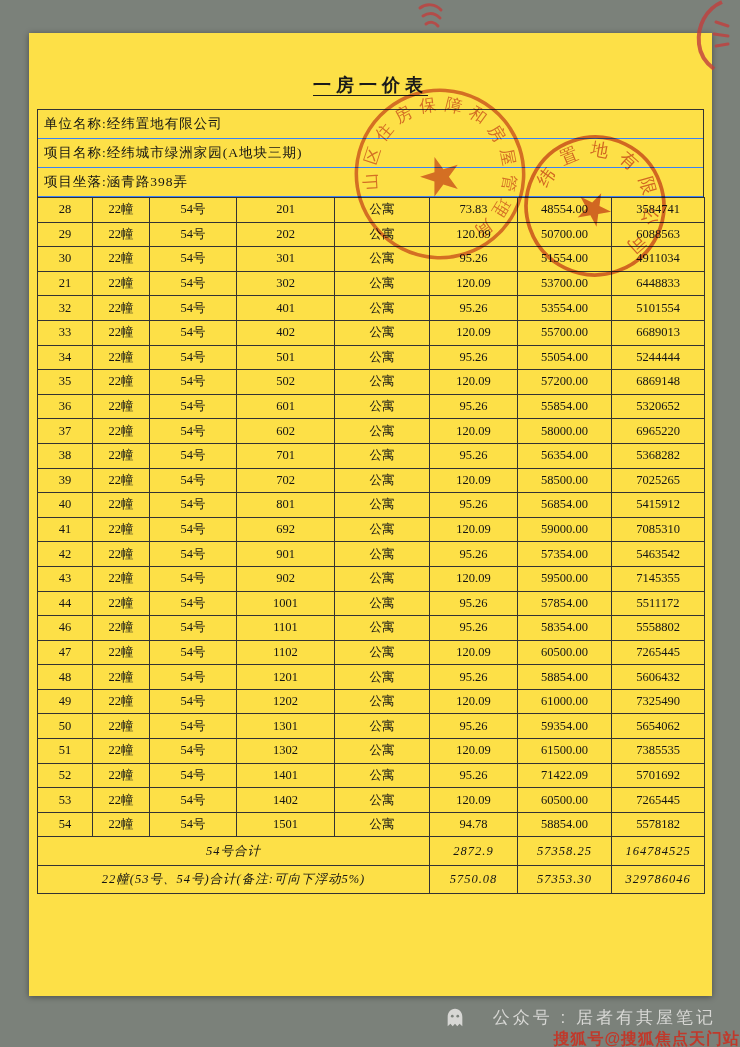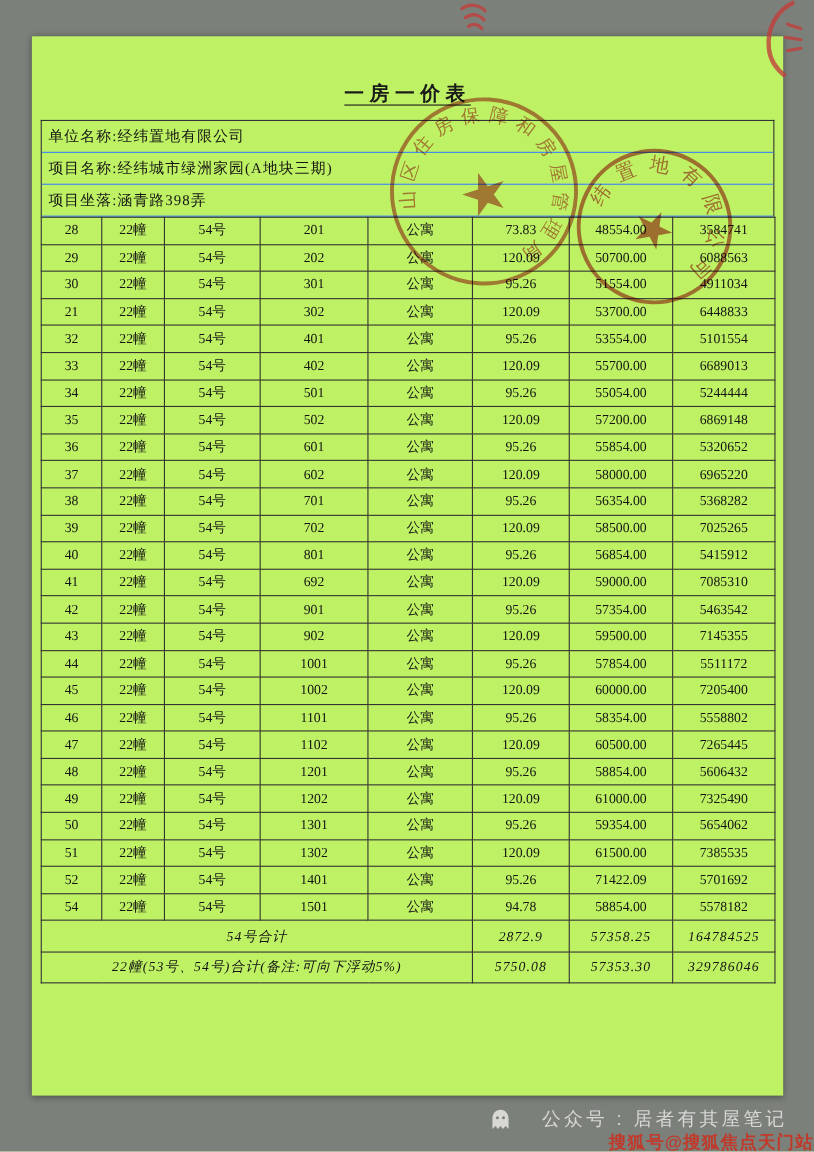--- a/index.html
+++ b/index.html
@@ -3,21 +3,21 @@
 <meta charset="utf-8">
 <style>
   * { margin:0; padding:0; box-sizing:border-box; }
   html,body { width:740px; height:1047px; overflow:hidden; }
   body { font-family:"Liberation Serif","DejaVu Serif",serif; }
 
   .canvas { position:relative; width:740px; height:1047px; background:#7b817a; }
 
   .page {
     position:absolute; left:29px; top:33px; width:683px; height:963px;
-    background:#bef264; box-shadow:0 1px 6px rgba(0,0,0,.4);
+    background:#fde047; box-shadow:0 1px 6px rgba(0,0,0,.4);
   }
 
   .title {
     margin-top:40px; text-align:center; font-size:18px; font-weight:bold;
     letter-spacing:5px; color:#1a1a1a;
     text-decoration:underline; text-underline-offset:4px;
   }
 
   .meta { margin:12px 8px 0 8px; border:1px solid #333; border-bottom:none; }
   .meta-row {
@@ -246,30 +246,20 @@
             <td>44</td>
             <td>22幢</td>
             <td>54号</td>
             <td>1001</td>
             <td>公寓</td>
             <td>95.26</td>
             <td>57854.00</td>
             <td>5511172</td>
           </tr>
           <tr>
-            <td>45</td>
-            <td>22幢</td>
-            <td>54号</td>
-            <td>1002</td>
-            <td>公寓</td>
-            <td>120.09</td>
-            <td>60000.00</td>
-            <td>7205400</td>
-          </tr>
-          <tr>
             <td>46</td>
             <td>22幢</td>
             <td>54号</td>
             <td>1101</td>
             <td>公寓</td>
             <td>95.26</td>
             <td>58354.00</td>
             <td>5558802</td>
           </tr>
           <tr>
@@ -324,20 +314,30 @@
           </tr>
           <tr>
             <td>52</td>
             <td>22幢</td>
             <td>54号</td>
             <td>1401</td>
             <td>公寓</td>
             <td>95.26</td>
             <td>71422.09</td>
             <td>5701692</td>
+          </tr>
+          <tr>
+            <td>53</td>
+            <td>22幢</td>
+            <td>54号</td>
+            <td>1402</td>
+            <td>公寓</td>
+            <td>120.09</td>
+            <td>60500.00</td>
+            <td>7265445</td>
           </tr>
           <tr>
             <td>54</td>
             <td>22幢</td>
             <td>54号</td>
             <td>1501</td>
             <td>公寓</td>
             <td>94.78</td>
             <td>58854.00</td>
             <td>5578182</td>

